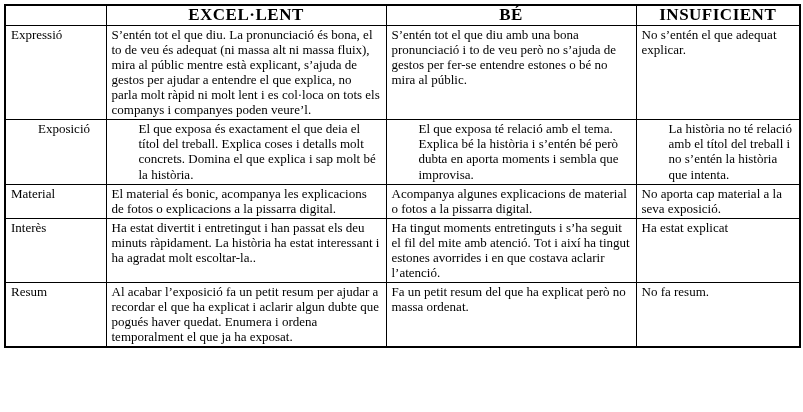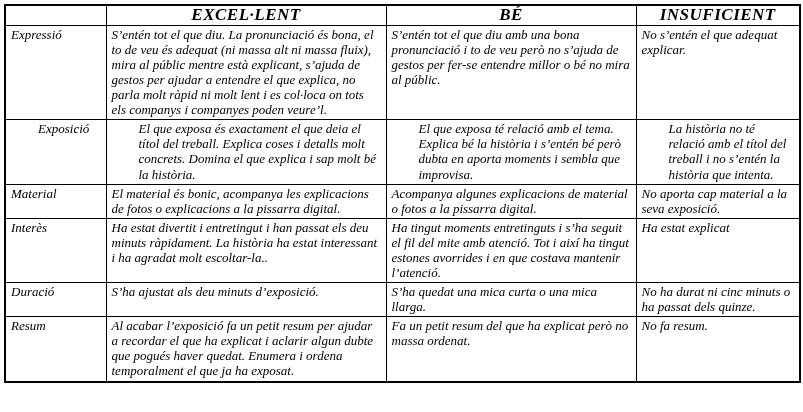--- a/index.html
+++ b/index.html
@@ -23,21 +23,20 @@
   }
   table.rubric th,
   table.rubric td {
     border: 1px solid #000000;
     padding: 1px 5px 2px 5px;
     vertical-align: top;
     color: #000000;
     font-size: 13px;
     line-height: 1.16;
     overflow: hidden;
-    font-style: italic;
   }
   table.rubric th {
     font-size: 17px;
     font-weight: bold;
     text-align: center;
     padding: 0 2px 1px 2px;
     letter-spacing: 0.5px;
     line-height: 1.05;
   }
   col.c-label  { width: 101px; }
@@ -70,46 +69,40 @@
         <th></th>
         <th>EXCEL·LENT</th>
         <th>BÉ</th>
         <th>INSUFICIENT</th>
       </tr>
     </thead>
     <tbody>
       <tr class="r-expressio">
         <td>Expressió</td>
         <td>S’entén tot el que diu. La pronunciació és bona, el to de veu és adequat (ni massa alt ni massa fluix), mira al públic mentre està explicant, s’ajuda de gestos per ajudar a entendre el que explica, no parla molt ràpid ni molt lent i es col·loca on tots els companys i companyes poden veure’l.</td>
-        <td>S’entén tot el que diu amb una bona pronunciació i to de veu però no s’ajuda de gestos per fer-se entendre millor o bé no mira al públic.</td>
+        <td>S’entén tot el que diu amb una bona pronunciació i to de veu però no s’ajuda de gestos per fer-se entendre estones o bé no mira al públic.</td>
         <td>No s’entén el que adequat explicar.</td>
       </tr>
       <tr class="r-exposicio">
         <td>Exposició</td>
         <td>El que exposa és exactament el que deia el títol del treball. Explica coses i detalls molt concrets. Domina el que explica i sap molt bé la història.</td>
         <td>El que exposa té relació amb el tema. Explica bé la història i s’entén bé però dubta en aporta moments i sembla que improvisa.</td>
         <td>La història no té relació amb el títol del treball i no s’entén la història que intenta.</td>
       </tr>
       <tr class="r-material">
         <td>Material</td>
         <td>El material és bonic, acompanya les explicacions de fotos o explicacions a la pissarra digital.</td>
         <td>Acompanya algunes explicacions de material o fotos a la pissarra digital.</td>
         <td>No aporta cap material a la seva exposició.</td>
       </tr>
       <tr class="r-interes">
         <td>Interès</td>
         <td>Ha estat divertit i entretingut i han passat els deu minuts ràpidament. La història ha estat interessant i ha agradat molt escoltar-la..</td>
-        <td>Ha tingut moments entretinguts i s’ha seguit el fil del mite amb atenció. Tot i així ha tingut estones avorrides i en que costava mantenir l’atenció.</td>
+        <td>Ha tingut moments entretinguts i s’ha seguit el fil del mite amb atenció. Tot i així ha tingut estones avorrides i en que costava aclarir l’atenció.</td>
         <td>Ha estat explicat</td>
-      </tr>
-      <tr class="r-duracio">
-        <td>Duració</td>
-        <td>S’ha ajustat als deu minuts d’exposició.</td>
-        <td>S’ha quedat una mica curta o una mica llarga.</td>
-        <td>No ha durat ni cinc minuts o ha passat dels quinze.</td>
       </tr>
       <tr class="r-resum">
         <td>Resum</td>
         <td>Al acabar l’exposició fa un petit resum per ajudar a recordar el que ha explicat i aclarir algun dubte que pogués haver quedat. Enumera i ordena temporalment el que ja ha exposat.</td>
         <td>Fa un petit resum del que ha explicat però no massa ordenat.</td>
         <td>No fa resum.</td>
       </tr>
 
     </tbody>
   </table>

